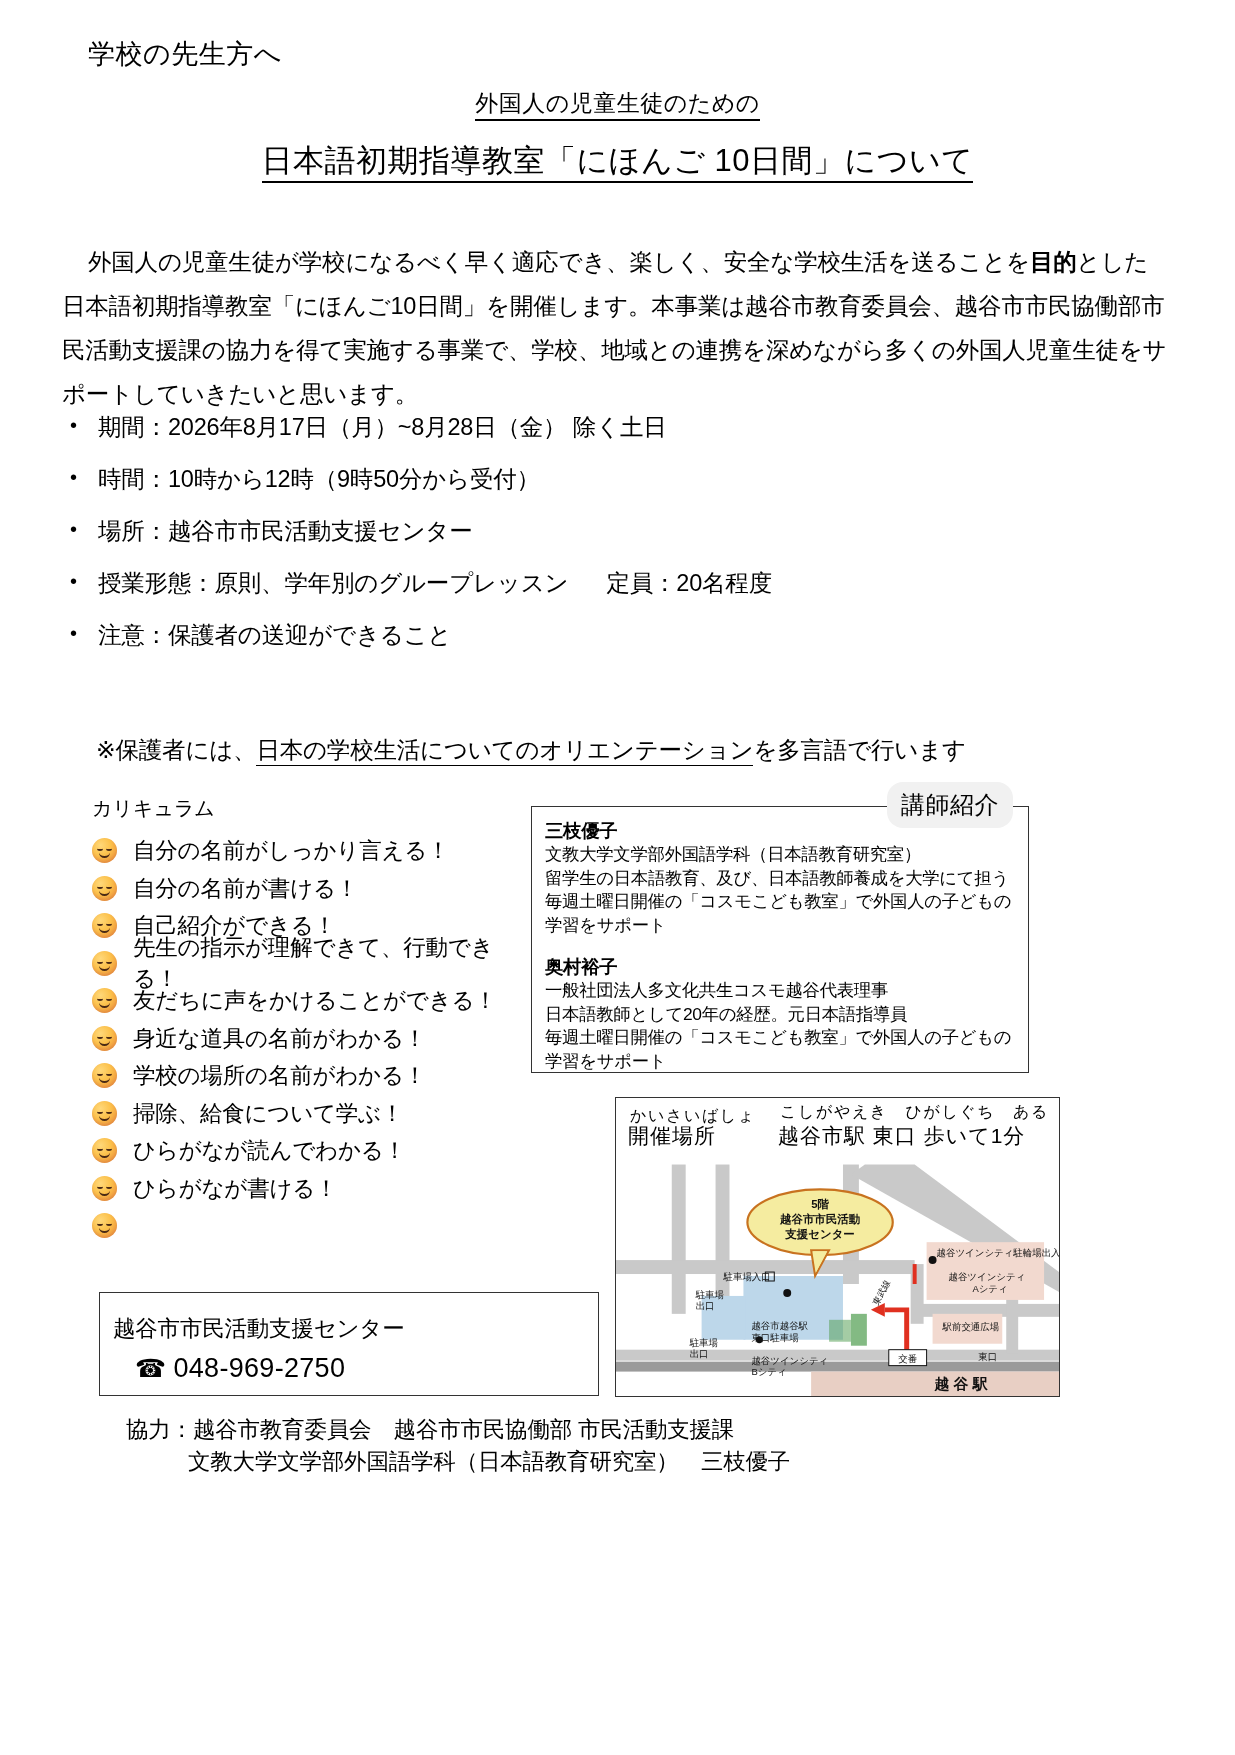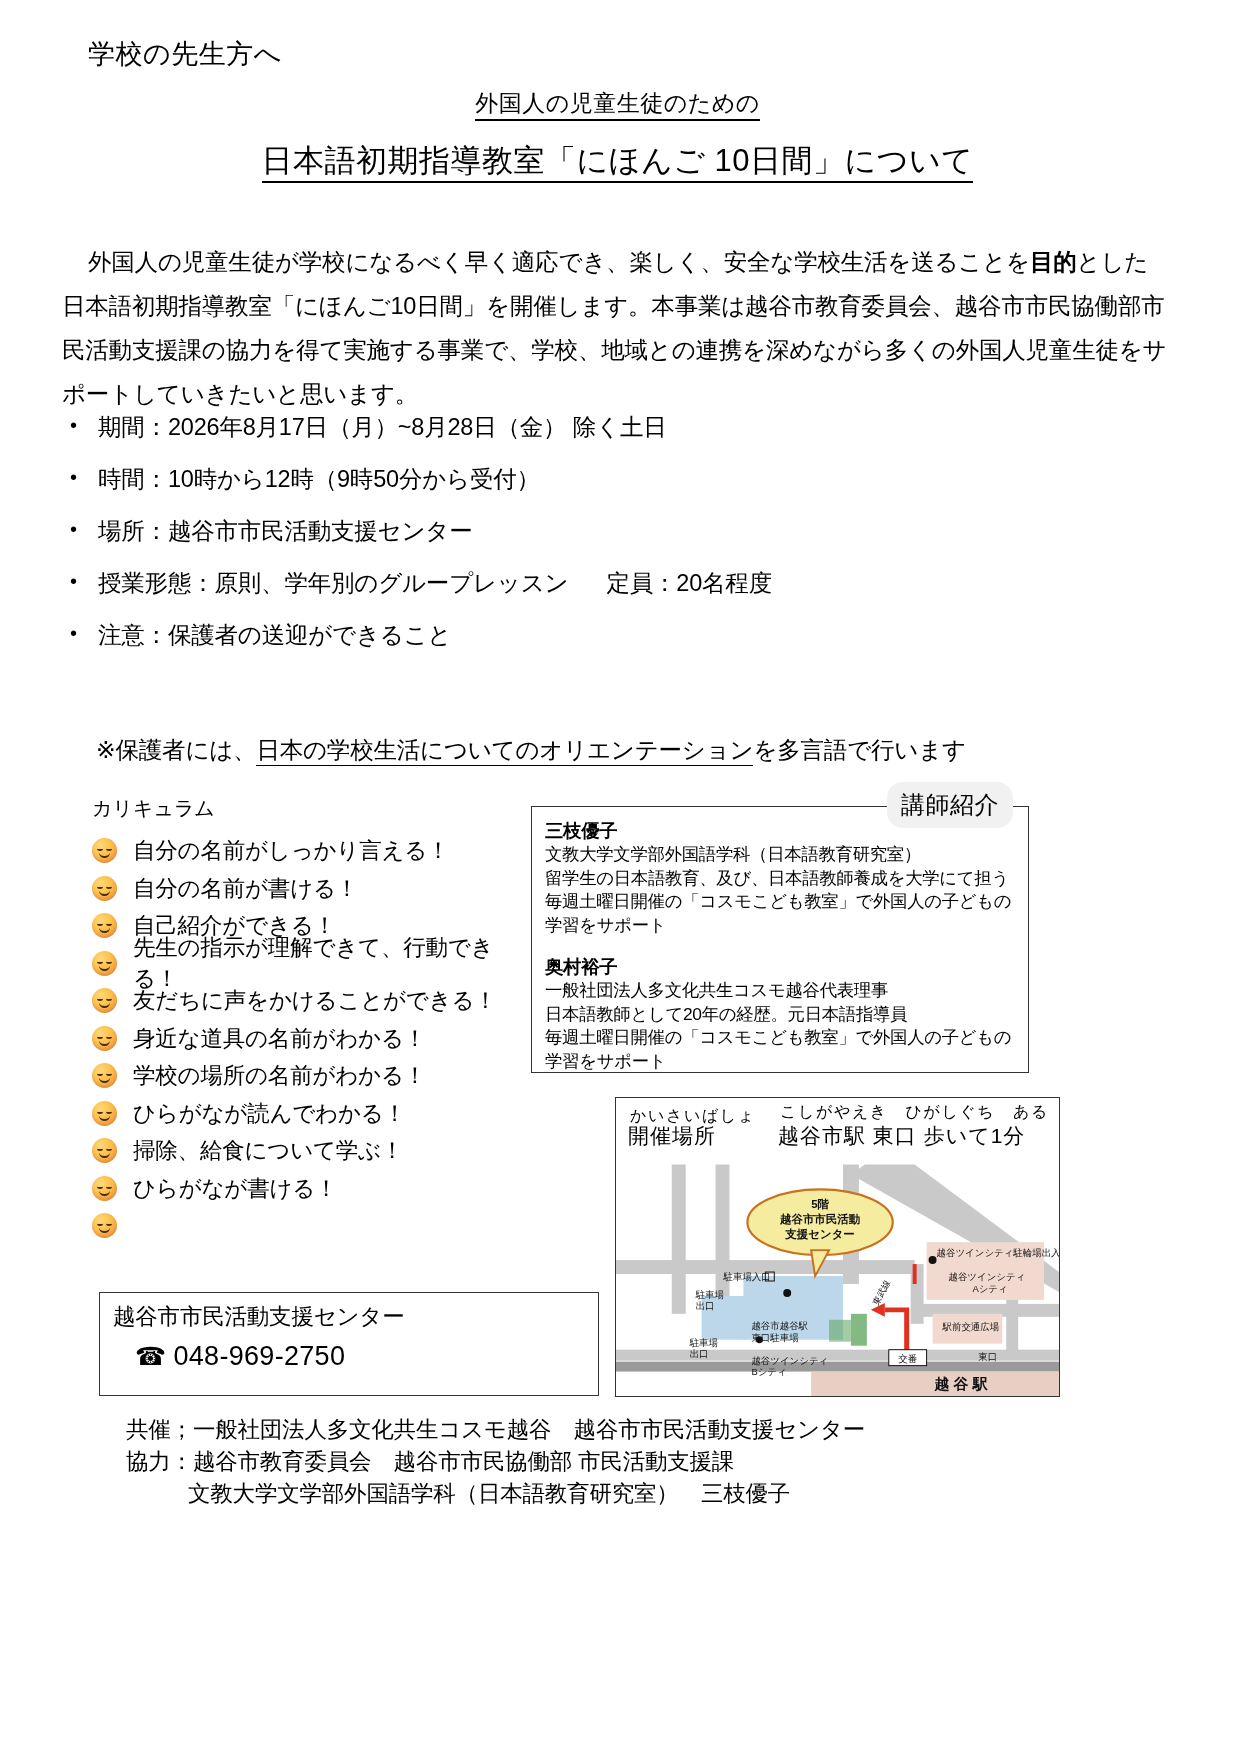--- a/index.html
+++ b/index.html
@@ -207,21 +207,21 @@
 
   
   .contact-box {
     position: absolute;
     left: 99px;
     top: 1292px;
     width: 500px;
     height: 104px;
     border: 1.2px solid #333;
     box-sizing: border-box;
-    padding: 8px 0 0 13px;
+    padding: 20px 0 0 13px;
   }
   .contact-name { font-size: 22.5px; letter-spacing: -0.2px; }
   .contact-phone {
     font-size: 27px;
     margin-top: 9px;
     padding-left: 22px;
     letter-spacing: 0.3px;
   }
   .phone-glyph { font-size: 25px; margin-right: 7px; }
 
@@ -321,29 +321,29 @@
           <i class="mouth"></i>
         </span>
         <span>学校の場所の名前がわかる！</span>
       </div>
     <div class="curr-item">
         <span class="emoji">
           <i class="eye l"></i>
           <i class="eye r"></i>
           <i class="mouth"></i>
         </span>
+        <span>掃除、給食について学ぶ！</span>
+      </div>
+    <div class="curr-item">
+        <span class="emoji">
+          <i class="eye l"></i>
+          <i class="eye r"></i>
+          <i class="mouth"></i>
+        </span>
         <span>ひらがなが読んでわかる！</span>
-      </div>
-    <div class="curr-item">
-        <span class="emoji">
-          <i class="eye l"></i>
-          <i class="eye r"></i>
-          <i class="mouth"></i>
-        </span>
-        <span>掃除、給食について学ぶ！</span>
       </div>
     <div class="curr-item">
         <span class="emoji">
           <i class="eye l"></i>
           <i class="eye r"></i>
           <i class="mouth"></i>
         </span>
         <span>ひらがなが書ける！</span>
       </div>
     <div class="curr-item">
@@ -438,18 +438,17 @@
       <text x="263" y="142" font-family="'Liberation Sans',sans-serif" font-size="9" fill="#111" transform="rotate(-62 263 142)">東武線</text>
     </svg>
   </div>
 
   <div class="contact-box">
     <div class="contact-name">越谷市市民活動支援センター</div>
     <div class="contact-phone"><span class="phone-glyph">☎</span><span>048-969-2750</span></div>
   </div>
 
   <div class="footer">
-    <div>共催；一般社団法人多文化共生コスモ越谷　越谷市市民活動支援センター</div>
     <div>協力：越谷市教育委員会　越谷市市民協働部 市民活動支援課</div>
     <div><span class="indent"></span><span>文教大学文学部外国語学科（日本語教育研究室）　三枝優子</span></div>
   </div>
 
 </div>
 
 </body></html>

